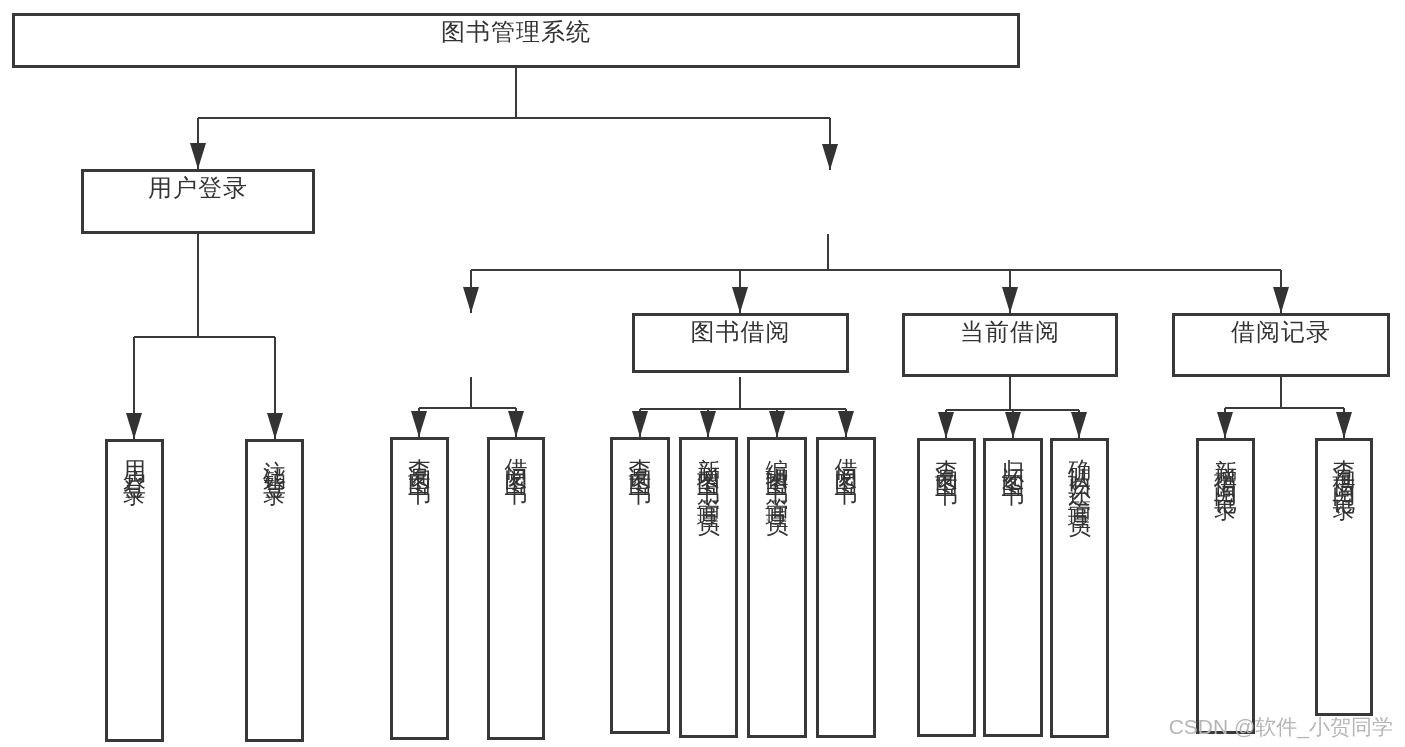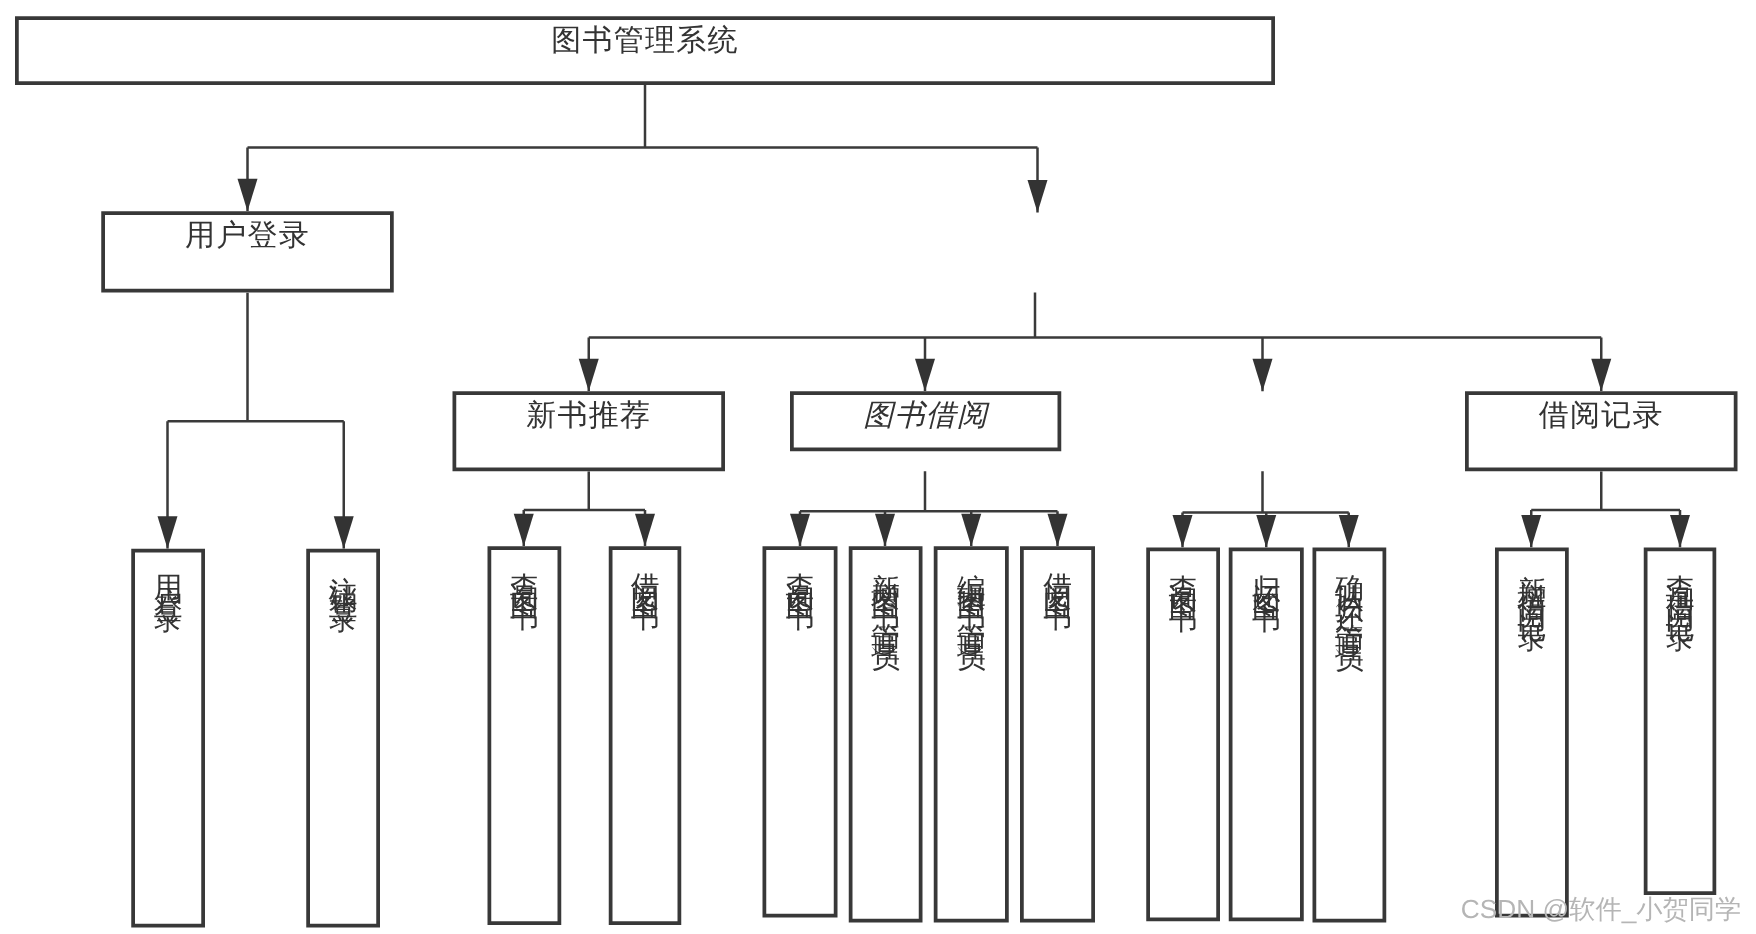--- a/index.html
+++ b/index.html
@@ -115,25 +115,25 @@
     <div class="edge" style="left: 1224px; top: 408px; width: 2px; height: 30px;"></div>
     <div class="arrow-head" style="left: 1217px; top: 412px;"></div>
     <div class="edge" style="left: 1343px; top: 408px; width: 2px; height: 30px;"></div>
     <div class="arrow-head" style="left: 1336px; top: 412px;"></div>
     <div class="node" style="left: 12px; top: 13px; width: 1008px; height: 55px;">
       <span class="lbl">图书管理系统</span>
     </div>
     <div class="node" style="left: 81px; top: 169px; width: 234px; height: 65px;">
       <span class="lbl">用户登录</span>
     </div>
-    <div class="node" style="left: 362px; top: 313px; width: 218px; height: 64px;">
-      <span class="lbl">新书推荐</span>
+    <div class="node" style="left: 632px; top: 313px; width: 217px; height: 60px;">
+      <span class="lbl">图书借阅</span>
     </div>
-    <div class="node" style="left: 632px; top: 313px; width: 217px; height: 48px; font-style: italic;">
-      <span class="lbl">图书借阅</span>
+    <div class="node" style="left: 902px; top: 313px; width: 216px; height: 64px;">
+      <span class="lbl">当前借阅</span>
     </div>
     <div class="node" style="left: 1172px; top: 313px; width: 218px; height: 64px;">
       <span class="lbl">借阅记录</span>
     </div>
     <div class="node vertical" style="left: 105px; top: 439px; width: 59px; height: 303px;">
       <span class="lbl">用户登录</span>
     </div>
     <div class="node vertical" style="left: 245px; top: 439px; width: 59px; height: 303px;">
       <span class="lbl">注销登录</span>
     </div>

